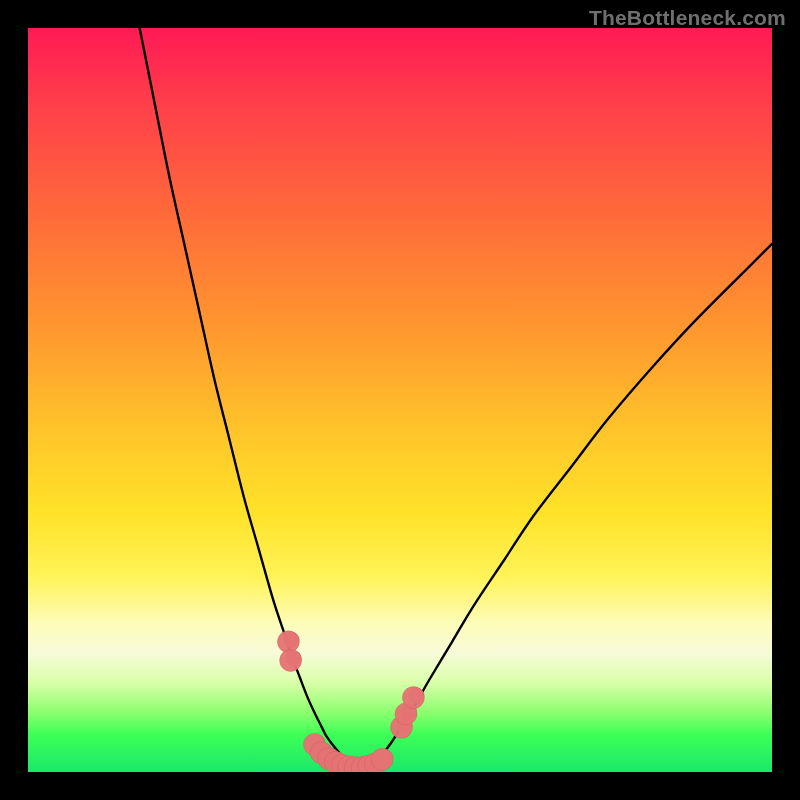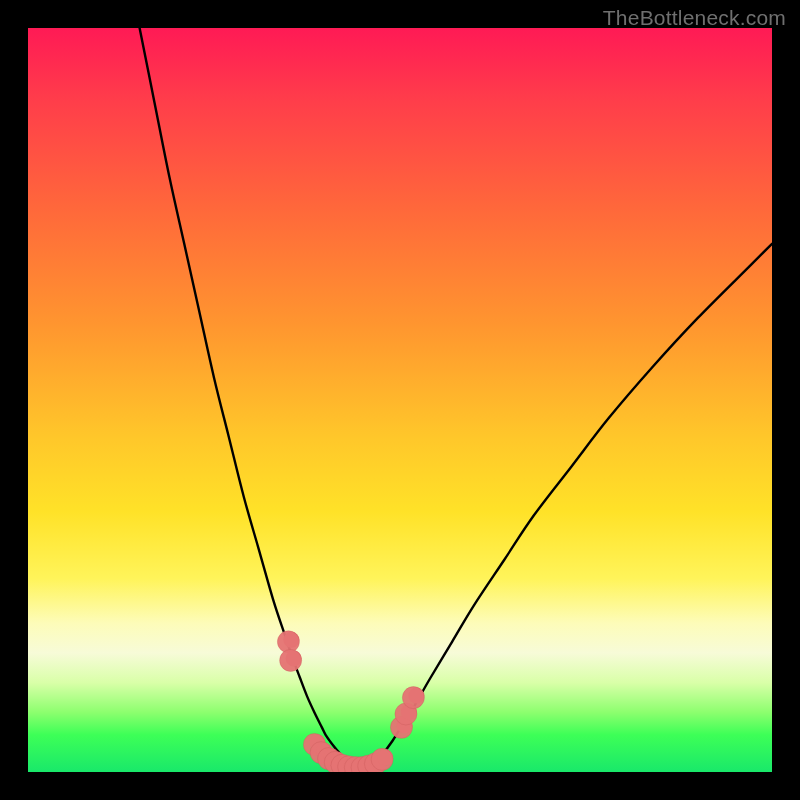--- a/index.html
+++ b/index.html
@@ -41,21 +41,21 @@
       #19e86a 100%
     );
   }
   .watermark {
     position: absolute;
     top: 6px;
     right: 14px;
     color: #6f6f6f;
     font-size: 21px;
     letter-spacing: 0.2px;
-    font-weight: 400;
+    font-weight: 700;
   }
   svg.curves {
     position: absolute;
     left: 0;
     top: 0;
     width: 744px;
     height: 744px;
     pointer-events: none;
   }
 </style>

